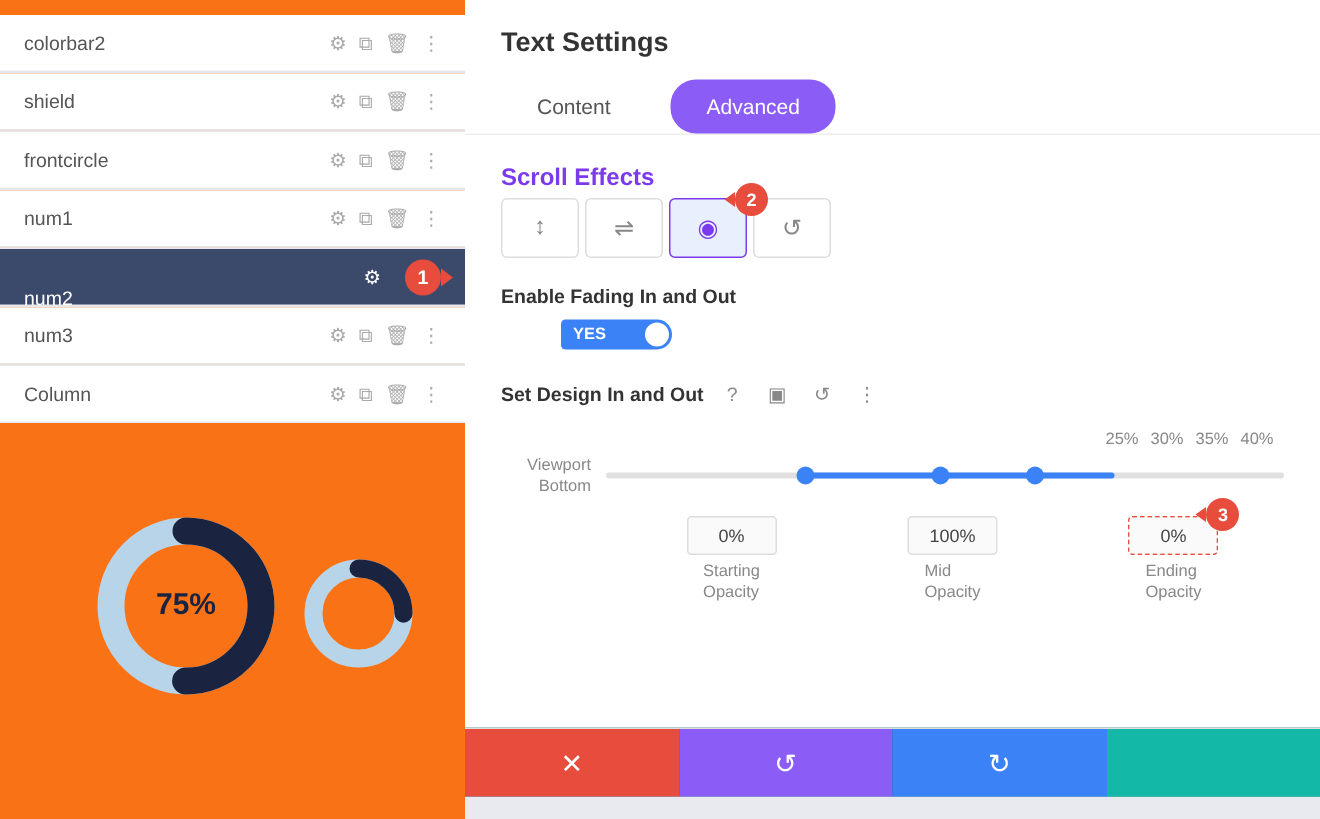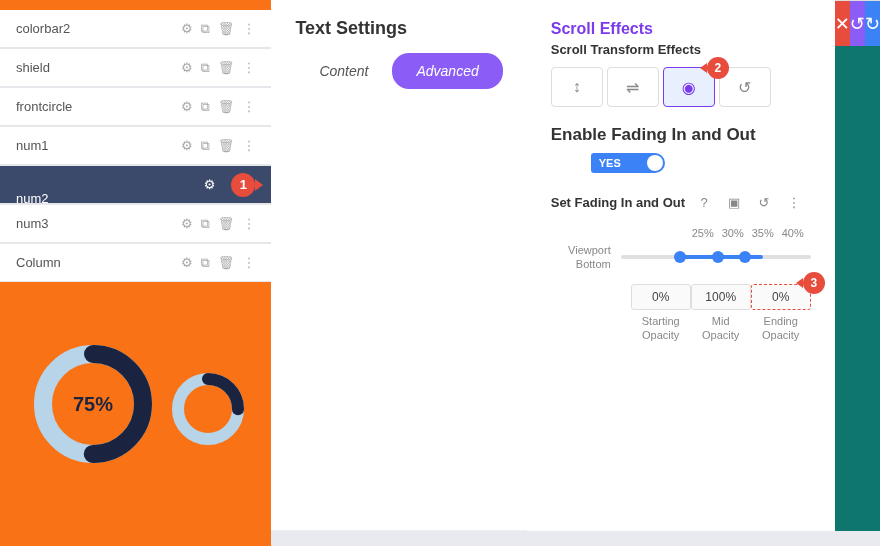--- a/index.html
+++ b/index.html
@@ -89,21 +89,21 @@
       width: 0;
       height: 0;
       border-top: 6px solid transparent;
       border-bottom: 6px solid transparent;
       border-left: 8px solid #e74c3c;
     }
 
     
     .donut-container {
       display: flex;
-      justify-content: flex-start;
+      justify-content: center;
       align-items: center;
       flex: 1;
       padding-bottom: 20px;
       gap: 10px;
       margin-top: 10px;
       padding-left: 28px;
     }
 
     .donut-wrapper {
       position: relative;
@@ -119,41 +119,40 @@
       font-size: 20px;
       font-weight: 700;
       color: #1a2340;
     }
 
     
     .right-panel {
       flex: 1;
       height: 531px;
       display: flex;
-      flex-direction: row;
+      flex-direction: column;
       background: #0f766e;
     }
 
     .panel-header {
       background: #fff;
       padding: 18px 24px 0;
       border-bottom: 1px solid #eee;
     }
 
     .panel-title {
       font-size: 18px;
       font-weight: 600;
       color: #333;
       margin-bottom: 14px;
     }
 
     .tab-bar {
       display: flex;
-      gap: 0;
-      font-style: italic;
+      gap: 16px;
     }
 
     .tab {
       padding: 10px 24px;
       font-size: 14px;
       font-weight: 500;
       color: #555;
       cursor: pointer;
       border-radius: 4px 4px 0 0;
       background: transparent;
@@ -238,21 +237,21 @@
       top: 50%;
       transform: translateY(-50%);
       width: 0;
       height: 0;
       border-top: 5px solid transparent;
       border-bottom: 5px solid transparent;
       border-right: 7px solid #e74c3c;
     }
 
     .enable-label {
-      font-size: 17px;
+      font-size: 13px;
       font-weight: 600;
       color: #333;
       margin-bottom: 8px;
     }
 
     .toggle-row {
       display: flex;
       align-items: center;
       margin-bottom: 18px;
       padding-left: 40px;
@@ -407,21 +406,21 @@
     }
 
     .opacity-input.highlighted {
       border: 1.5px dashed #e74c3c;
       position: relative;
     }
 
     .opacity-col-label {
       font-size: 11px;
       color: #888;
-      text-align: center;
+      text-align: left;
       line-height: 1.3;
     }
 
     .badge-3 {
       position: absolute;
       top: -12px;
       right: -14px;
       background: #e74c3c;
       color: #fff;
       border-radius: 50%;
@@ -582,21 +581,20 @@
     <div class="panel-title">Text Settings</div>
     <div class="tab-bar">
       <div class="tab">Content</div>
       <div class="tab active">Advanced</div>
     </div>
   </div>
 
   <div class="panel-body">
     <div class="section-title">Scroll Effects</div>
 
-    <div class="sub-label">Scroll Transform Effects</div>
 
     <div class="transform-buttons">
       <button class="transform-btn">↕</button>
       <button class="transform-btn">⇌</button>
       <div style="position:relative;">
         <button class="transform-btn active transform-btn-badge">
           <span>◉</span>
         </button>
         <div class="badge-2">
           <div class="badge-2-arrow"></div>
@@ -608,21 +606,21 @@
 
     <div class="enable-label">Enable Fading In and Out</div>
     <div class="toggle-row">
       <div class="toggle-yes">YES</div>
       <div class="toggle-track">
         <div class="toggle-thumb"></div>
       </div>
     </div>
 
     <div class="setting-row">
-      <span class="setting-row-label">Set Fading In and Out</span>
+      <span class="setting-row-label">Set Design In and Out</span>
       <span class="icon-btn">?</span>
       <span class="icon-btn">▣</span>
       <span class="icon-btn">↺</span>
       <span class="icon-btn">⋮</span>
     </div>
 
     <div class="viewport-section">
       <div class="viewport-pct-row">
         <div class="viewport-pct">25%</div>
         <div class="viewport-pct">30%</div>

